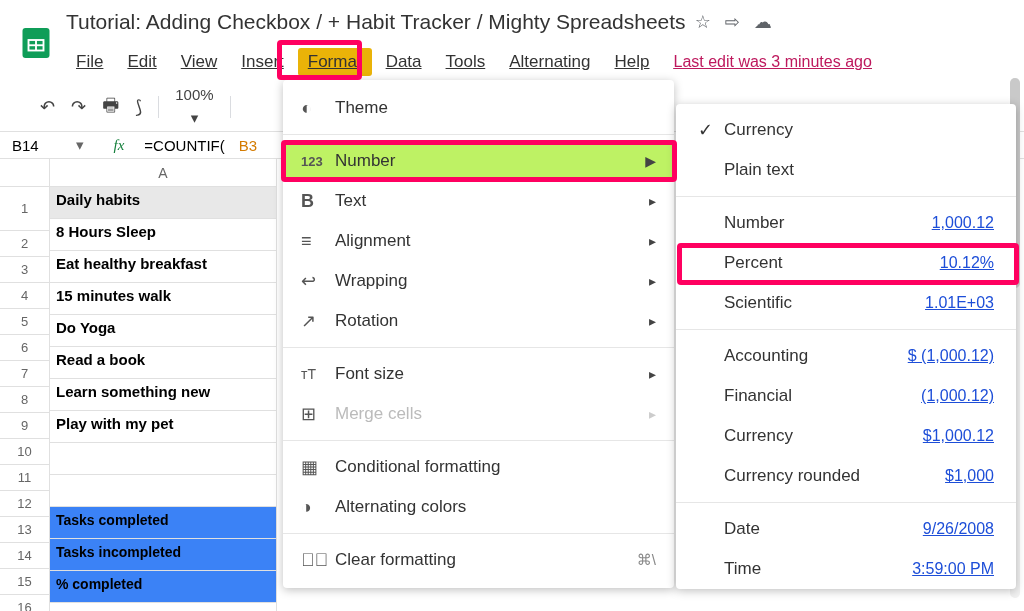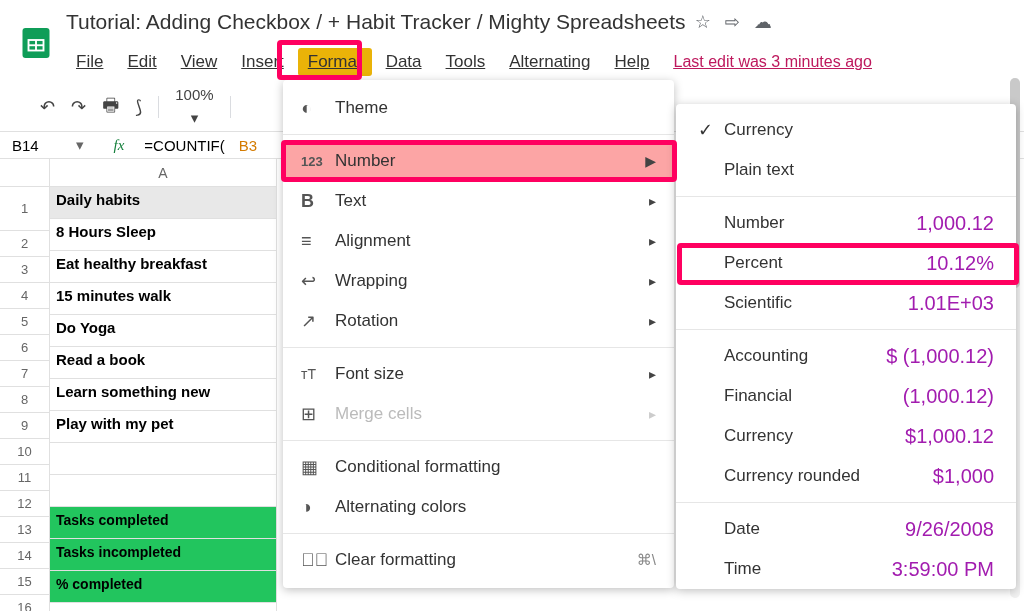--- a/index.html
+++ b/index.html
@@ -163,21 +163,21 @@
       text-align: center;
       line-height: 44px;
     }
     .rownum.hh { height: 44px; line-height: 44px; }
     .cell.header-row {
       background: #e8e8e8;
       font-weight: bold;
     }
     .cell.bold { font-weight: bold; }
     .cell.summary {
-      background: #22c55e;
+      background: #3b82f6;
       font-weight: 900;
       font-family: "Arial Black", Arial, sans-serif;
       font-size: 14px;
     }
     
     .dropdown {
       position: absolute;
       top: 80px;
       left: 283px;
       width: 391px;
@@ -197,21 +197,21 @@
       position: relative;
       height: 40px;
     }
     .dd-row .dd-icon {
       width: 34px;
       color: #555;
       font-size: 18px;
       display: flex;
       align-items: center;
     }
-    .dd-row.highlighted { background: #fca5a5; }
+    .dd-row.highlighted { background: #bef264; }
     .dd-row .arrow-right {
       margin-left: auto;
       color: #444;
       font-size: 14px;
     }
     .dd-row .shortcut {
       margin-left: auto;
       color: #888;
       font-size: 15px;
     }
@@ -241,22 +241,23 @@
       color: #333;
       cursor: pointer;
       height: 40px;
     }
     .sm-row .check {
       width: 26px;
       font-size: 18px;
     }
     .sm-row .sample {
       margin-left: auto;
-      color: #a21caf;
-      font-size: 20px;
+      color: #1d4ed8;
+      font-size: 16px;
+      text-decoration: underline;
     }
     .sm-sep {
       height: 1px;
       background: #e6e6e6;
       margin: 6px 0;
     }
     
     .hl {
       position: absolute;
       border: 5px solid #ff0060;

